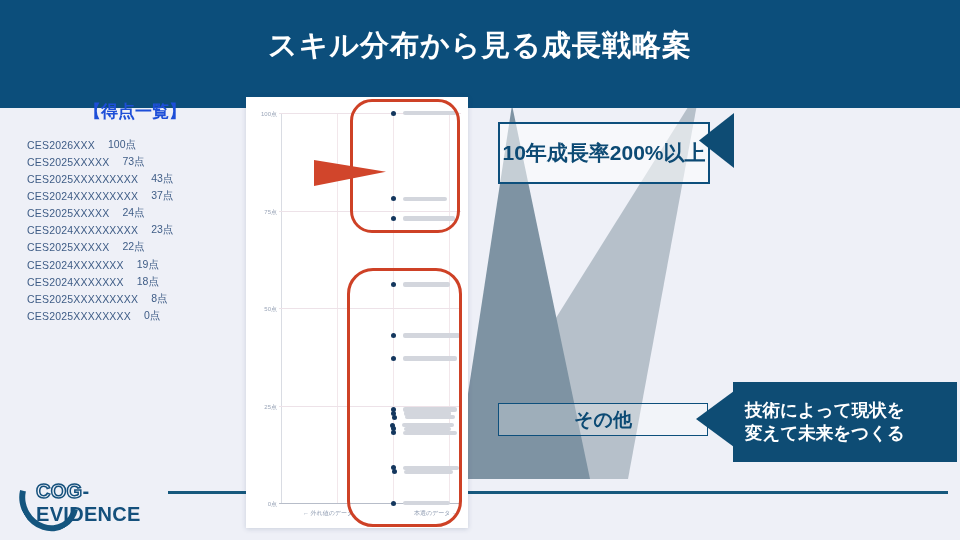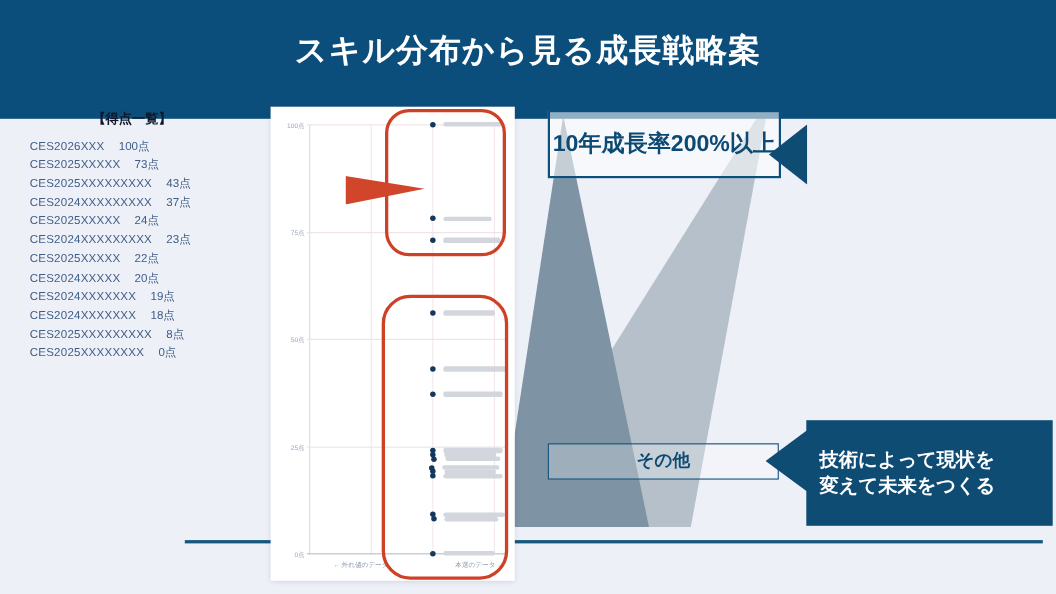--- a/index.html
+++ b/index.html
@@ -3,22 +3,22 @@
 <meta charset="utf-8">
 <style>
   html,body{margin:0;padding:0;background:#dfe2ec;}
   #slide{position:relative;width:960px;height:540px;background:#eef0f7;overflow:hidden;
          font-family:"Liberation Sans","DejaVu Sans",sans-serif;}
   
   .header{position:absolute;left:0;top:0;width:960px;height:108px;background:#0c4e7b;z-index:2;}
   .title{position:absolute;left:0;top:26px;width:100%;text-align:center;color:#ffffff;
          font-size:29px;font-weight:bold;letter-spacing:1px;}
   
-  .list-heading{position:absolute;left:84px;top:100px;font-size:12px;font-weight:bold;color:#0f172a;z-index:2;text-align:right;}
-  .score-list{position:absolute;left:27px;top:124px;z-index:2;}
+  .list-heading{position:absolute;left:84px;top:100px;font-size:17px;font-weight:bold;color:#1d4ed8;z-index:2;text-align:right;}
+  .score-list{position:absolute;left:27px;top:136px;z-index:2;}
   .score-row{height:17.15px;display:flex;align-items:center;font-size:10.5px;color:#3e5c86;}
   .score-id{letter-spacing:0.2px;}
   .score-val{margin-left:13px;}
   
   .tri{position:absolute;left:0;top:0;width:960px;height:540px;z-index:1;}
   .tri-light{background:#b6c0ca;clip-path:polygon(700px 88px,455px 479px,628px 479px);}
   .tri-dark{background:#7e93a3;clip-path:polygon(512px 105px,455px 479px,590px 479px);}
   
   .footer-line{position:absolute;left:168px;top:491px;width:780px;height:3px;background:#15587d;z-index:1;}
   .logo{position:absolute;left:16px;top:458px;width:160px;height:75px;z-index:2;}
@@ -44,45 +44,49 @@
   .hl-bottom{left:347px;top:268px;width:109px;height:253px;border-radius:26px;}
   
   .callout{position:absolute;left:178px;top:154px;width:137px;padding:7px 16px;box-sizing:border-box;
            background:#d1452b;color:#ffffff;font-size:12px;font-weight:bold;line-height:1.45;
            text-align:center;z-index:5;box-shadow:0 1px 3px rgba(0,0,0,0.25);}
   .callout-pointer{position:absolute;left:314px;top:160px;width:72px;height:26px;background:#d1452b;
            clip-path:polygon(0 0,100% 45%,0 100%);z-index:5;}
   
   .seg-label{position:absolute;box-sizing:border-box;border:2px solid #0d4f7c;color:#0c4a74;
              font-weight:bold;text-align:center;z-index:2;display:flex;align-items:center;justify-content:center;}
-  .seg-top{left:498px;top:100px;width:212px;height:62px;background:rgba(255,255,255,0.55);font-size:21px;line-height:1.25;}
-  .seg-bottom{left:498px;top:403px;width:210px;height:33px;border-width:1.5px;background:rgba(255,255,255,0.25);font-size:16px;}
+  .seg-top{left:498px;top:122px;width:212px;height:62px;background:rgba(255,255,255,0.55);font-size:21px;line-height:1.25;}
+  .seg-bottom{left:498px;top:403px;width:210px;height:33px;border-width:1.5px;background:rgba(255,255,255,0.25);font-size:19px;}
   
   .note-box{position:absolute;box-sizing:border-box;background:#0e4c74;color:#ffffff;font-weight:bold;
             font-size:17.5px;line-height:1.3;display:flex;align-items:center;z-index:2;}
   .note-box span{display:inline-block;max-width:172px;}
   .note-top{left:733px;top:98px;width:204px;height:84px;padding:9px 14px;}
-  .note-bottom{left:733px;top:382px;width:224px;height:96px;padding:9px 12px;}
+  .note-bottom{left:733px;top:382px;width:224px;height:80px;padding:9px 12px;}
   .arrow-left{position:absolute;background:#0e4c74;clip-path:polygon(100% 0,100% 100%,0 50%);z-index:2;}
   .arrow-top{left:699px;top:113px;width:35px;height:55px;}
   .arrow-bottom{left:696px;top:391px;width:38px;height:56px;}
 </style>
 </head>
 <body>
 
 <div id="slide">
 
   <div class="header">
     <div class="title">スキル分布から見る成長戦略案</div>
   </div>
 
   <div class="tri tri-light"></div>
   <div class="tri tri-dark"></div>
 
   <div class="footer-line"></div>
+  <div class="logo">
+    <div class="logo-arc"></div>
+    <div class="logo-text"><span class="logo-cog">COG</span><span>-EVIDENCE</span></div>
+  </div>
 
   <div class="list-heading">【得点一覧】</div>
   <div class="score-list">
       <div class="score-row">
         <span class="score-id">CES2026XXX</span>
         <span class="score-val">100点</span>
       </div>
       <div class="score-row">
         <span class="score-id">CES2025XXXXX</span>
         <span class="score-val">73点</span>
@@ -99,24 +103,20 @@
         <span class="score-id">CES2025XXXXX</span>
         <span class="score-val">24点</span>
       </div>
       <div class="score-row">
         <span class="score-id">CES2024XXXXXXXXX</span>
         <span class="score-val">23点</span>
       </div>
       <div class="score-row">
         <span class="score-id">CES2025XXXXX</span>
         <span class="score-val">22点</span>
-      </div>
-      <div class="score-row">
-        <span class="score-id">CES2024XXXXX</span>
-        <span class="score-val">20点</span>
       </div>
       <div class="score-row">
         <span class="score-id">CES2024XXXXXXX</span>
         <span class="score-val">19点</span>
       </div>
       <div class="score-row">
         <span class="score-id">CES2024XXXXXXX</span>
         <span class="score-val">18点</span>
       </div>
       <div class="score-row">

